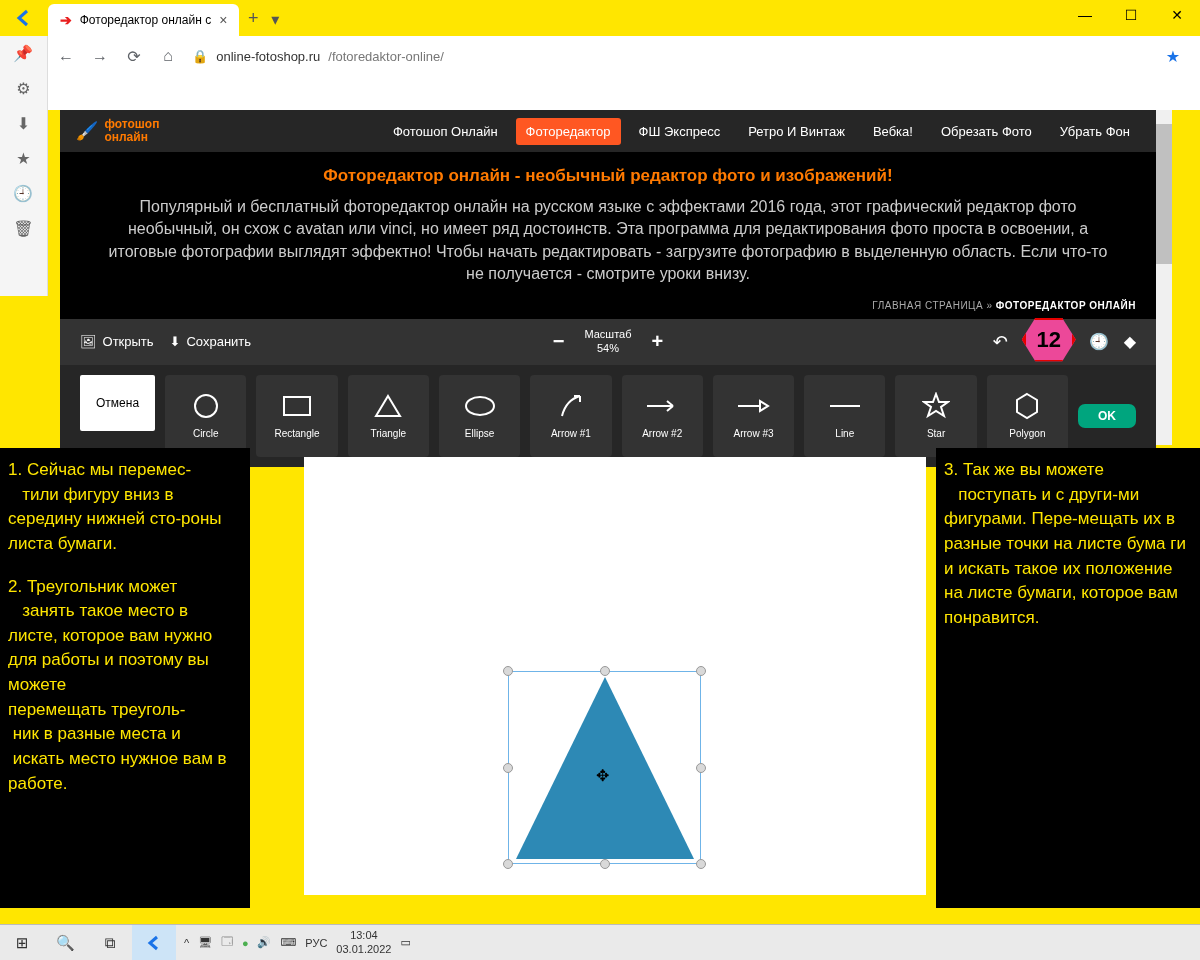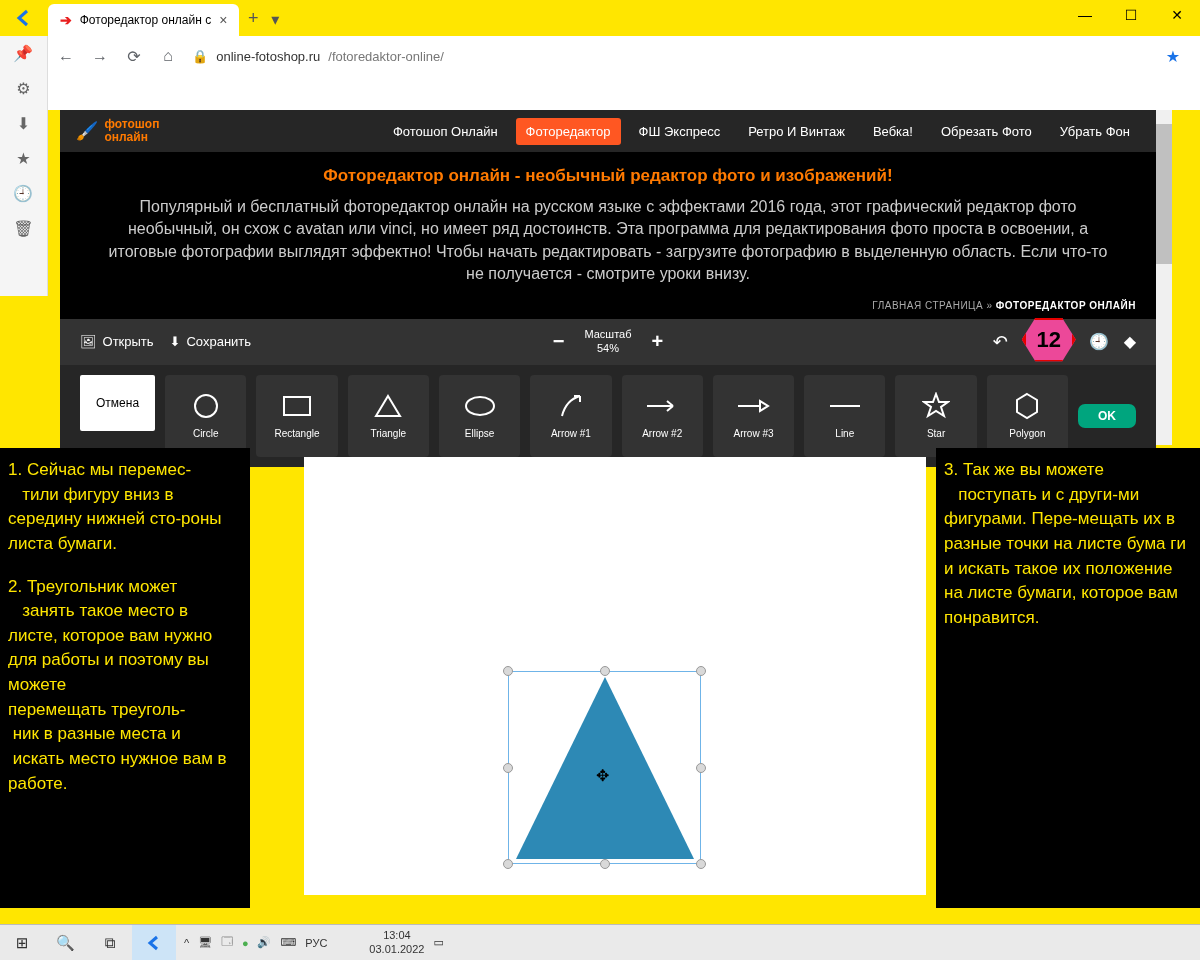--- a/index.html
+++ b/index.html
@@ -64,21 +64,21 @@
 .overlay-left { position: absolute; left: 0; top: 448px; width: 250px; background: #000; color: #ffe600; font-size: 17px; line-height: 1.45; padding: 10px 8px; height: 460px; }
 .overlay-right { position: absolute; right: 0; top: 448px; width: 264px; background: #000; color: #ffe600; font-size: 17px; line-height: 1.45; padding: 10px 8px; height: 460px; }
 
 .right-scroll { position: absolute; right: 28px; top: 110px; width: 16px; height: 335px; background: #f0f0f0; }
 .right-scroll-thumb { position: absolute; top: 14px; width: 100%; height: 140px; background: #c0c0c0; }
 
 .taskbar { position: absolute; left: 0; right: 0; bottom: 0; height: 36px; background: #eaeaea; display: flex; align-items: center; border-top: 1px solid #bbb; }
 .tb-item { width: 44px; height: 36px; display: flex; align-items: center; justify-content: center; color: #333; font-size: 15px; }
 .tb-caption { flex: 1; text-align: center; font-weight: bold; font-style: italic; font-size: 14px; }
 .tray { display: flex; align-items: center; gap: 9px; padding: 0 8px; font-size: 11px; color: #333; }
-.clock { text-align: center; line-height: 1.2; font-size: 11px; margin-left: 33px; }
+.clock { text-align: center; line-height: 1.2; font-size: 11px; }
 </style>
 </head>
 <body>
 
 <div class="titlebar">
   <div class="app-icon">
     <svg width="18" height="18" viewBox="0 0 18 18">
         <path d="M12 2 L4 9 L12 16" fill="none" stroke="#1a73e8" stroke-width="3"></path>
       </svg>
   </div>

